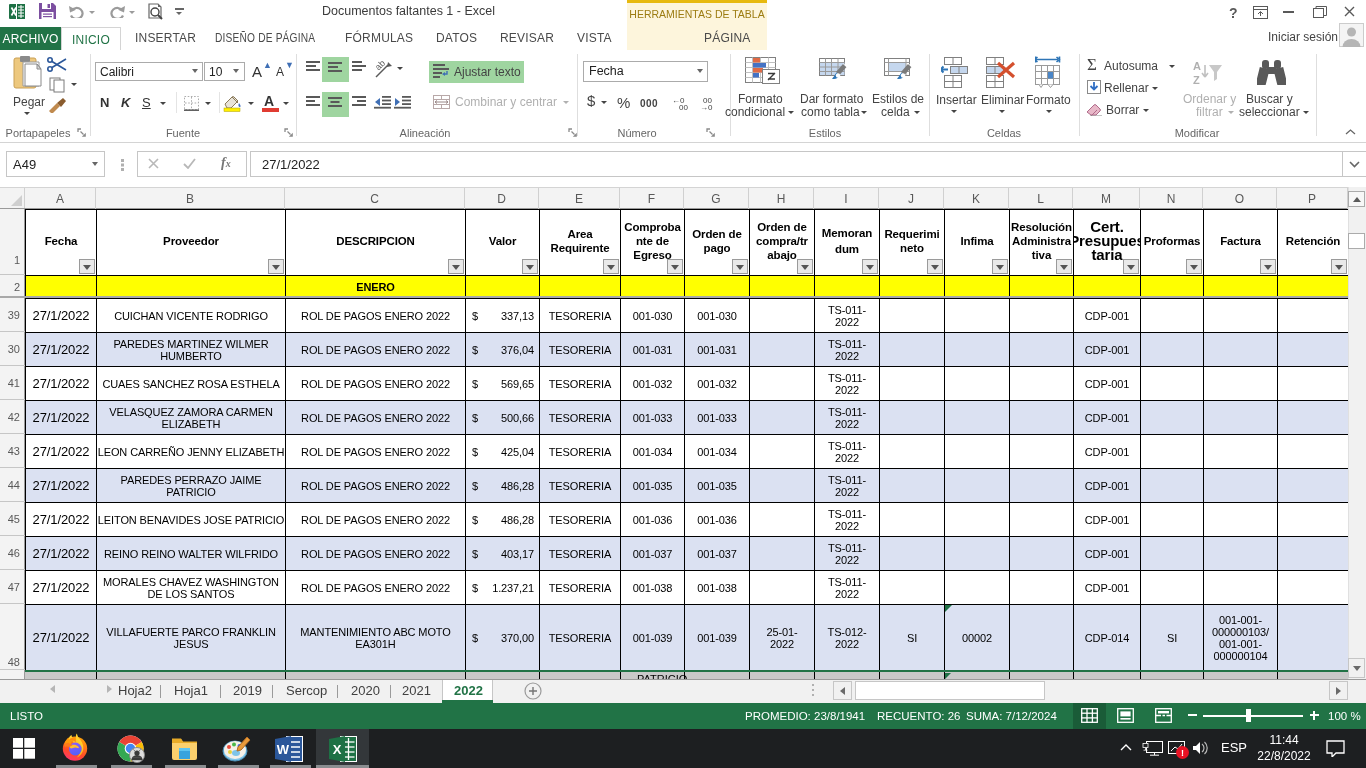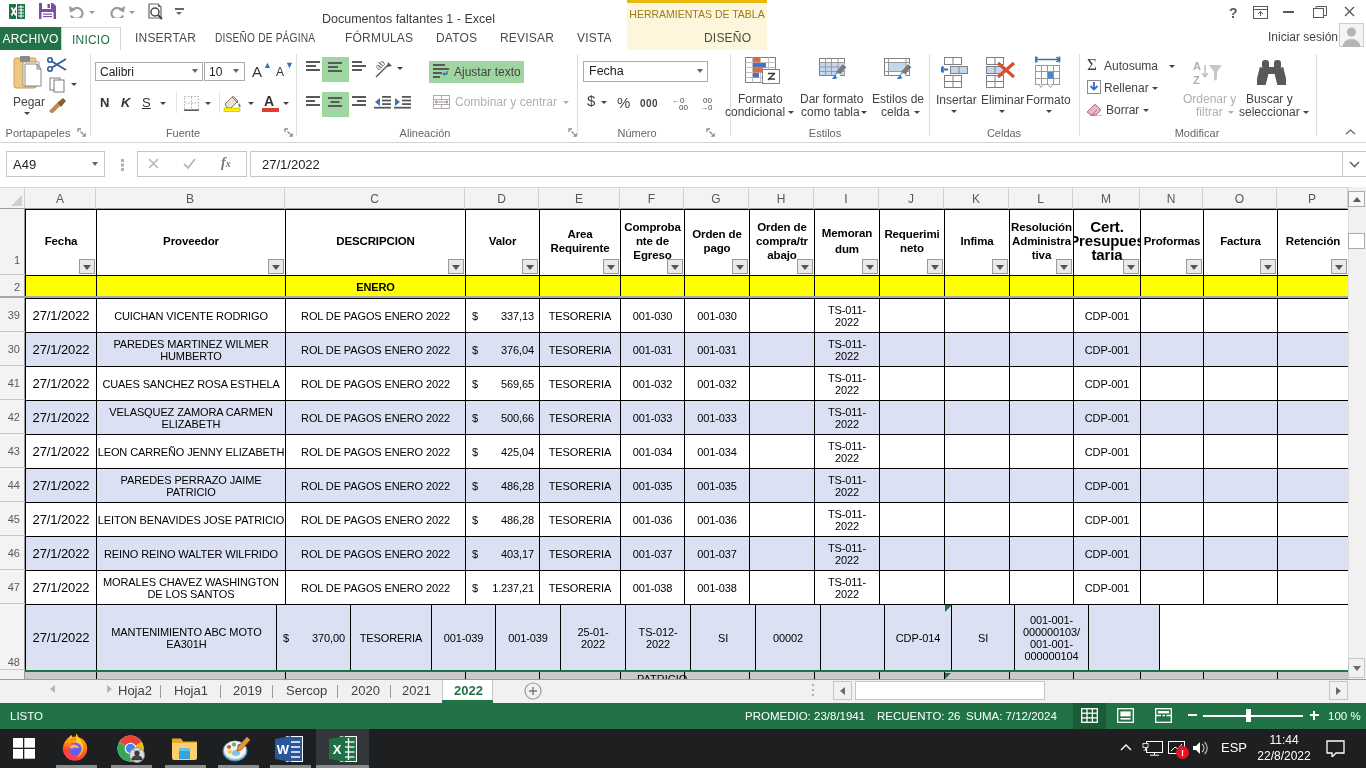--- a/index.html
+++ b/index.html
@@ -58,21 +58,21 @@
   </svg>
 <span class="a arrsm" style="left:129px;top:11px;border-top-color:#9b9b9b"></span>
 <svg class="a" style="left:148px;top:3px" width="16" height="18" viewBox="0 0 16 18">
 <path d="M1 1 h9 l3 3 v11 h-12 z" fill="#fff" stroke="#666" stroke-width="1.2"></path>
     <path d="M10 1 l3 3 h-3 z" fill="#666"></path>
 <circle cx="7" cy="9" r="4" fill="none" stroke="#444" stroke-width="1.4"></circle>
     <line x1="10" y1="12" x2="14" y2="16" stroke="#444" stroke-width="2"></line>
   </svg>
 <div class="a" style="left:175px;top:8px;width:9px;height:2px;background:#666"></div>
 <span class="a arrsm" style="left:176px;top:12px;border-top-color:#666"></span>
-<div class="a" style="left:322px;top:12px;color:#3b3b3b;font-size:12.5px;white-space:nowrap">Documentos faltantes 1 - Excel</div>
+<div class="a" style="left:322px;top:4px;color:#3b3b3b;font-size:12.5px;white-space:nowrap">Documentos faltantes 1 - Excel</div>
 <div class="a" style="left:627px;top:0;width:140px;height:3px;background:#e7b90f"></div>
 <div class="a" style="left:627px;top:3px;width:140px;height:47px;background:#fdf5dc"></div>
 <div class="a" style="left:627px;top:8px;width:140px;text-align:center;color:#9c7c12;font-size:10.5px;white-space:nowrap">HERRAMIENTAS DE TABLA</div>
 <div class="a" style="left:1229px;top:5px;color:#595959;font-size:14px;font-weight:bold">?</div>
 <svg class="a" style="left:1253px;top:6px" width="15" height="13" viewBox="0 0 15 13">
     <rect x="0.5" y="0.5" width="14" height="12" fill="none" stroke="#595959"></rect>
     <line x1="0.5" y1="3.5" x2="14.5" y2="3.5" stroke="#595959"></line>
     <path d="M7.5 10 v-4 m-2.5 2 l2.5-2.5 l2.5 2.5" stroke="#595959" fill="none"></path>
   </svg>
 <div class="a" style="left:1283px;top:11px;width:11px;height:1.5px;background:#595959"></div>
@@ -86,21 +86,21 @@
 <div class="a" style="left:0;top:27px;width:1366px;height:23px;background:#fff"></div>
 <div class="a" style="left:627px;top:27px;width:140px;height:23px;background:#fdf5dc"></div>
 <div class="a ctr" style="left:0;top:27px;width:61px;height:23px;background:#217346;color:#fff;font-size:12px;letter-spacing:.2px">ARCHIVO</div>
 <div class="a ctr" style="left:61px;top:27px;width:60px;height:24px;background:#fff;border:1px solid #d4d4d4;border-bottom:none;color:#217346;font-size:12px;letter-spacing:.2px">INICIO</div>
 <div class="a rtab" style="left:135px">INSERTAR</div>
 <div class="a rtab" style="left:215px;transform:scaleX(.85);transform-origin:0 0">DISEÑO DE PÁGINA</div>
 <div class="a rtab" style="left:345px">FÓRMULAS</div>
 <div class="a rtab" style="left:436px">DATOS</div>
 <div class="a rtab" style="left:500px">REVISAR</div>
 <div class="a rtab" style="left:577px">VISTA</div>
-<div class="a rtab" style="left:704px">DISEÑO</div>
+<div class="a rtab" style="left:704px">PÁGINA</div>
 <div class="a" style="left:1268px;top:30px;color:#444;font-size:12px">Iniciar sesión</div>
 <svg class="a" style="left:1339px;top:23px" width="25" height="24" viewBox="0 0 25 24">
     <rect x="0.5" y="0.5" width="24" height="23" fill="#f4f4f4" stroke="#ccc"></rect>
     <circle cx="12.5" cy="9" r="4.5" fill="#b5b5b5"></circle>
     <path d="M3.5 24 a9 8 0 0 1 18 0 z" fill="#b5b5b5"></path>
   </svg>
 <div class="a" style="left:0;top:50px;width:1366px;height:93px;background:#fff;border-bottom:1px solid #d4d4d4"></div>
 <div class="a gsep" style="left:90px"></div>
 <div class="a gsep" style="left:296px"></div>
 <div class="a gsep" style="left:577px"></div>
@@ -758,20 +758,21 @@
 <div class="c" style="width:65px"></div>
 <div class="c" style="width:65px"></div>
 <div class="c" style="width:64px"></div>
 <div class="c" style="width:67px">CDP-001</div>
 <div class="c" style="width:63px"></div>
 <div class="c" style="width:74px"></div>
 <div class="c" style="width:71px"></div>
 </div>
 <div class="row" style="height:66px">
 <div class="c blue" style="width:71px;font-size:13px">27/1/2022</div>
+<div class="c blue" style="width:189px">VILLAFUERTE PARCO FRANKLIN<br>JESUS</div>
 <div class="c blue" style="width:180px">MANTENIMIENTO ABC MOTO<br>EA301H</div>
 <div class="c blue" style="width:74px">
         <span style="width:100%;display:flex;justify-content:space-between;padding:0 5px 0 6px">
           <span>$</span>
           <span>370,00</span>
         </span>
       </div>
 <div class="c blue" style="width:81px">TESORERIA</div>
 <div class="c blue" style="width:64px">001-039</div>
 <div class="c blue" style="width:65px">001-039</div>

